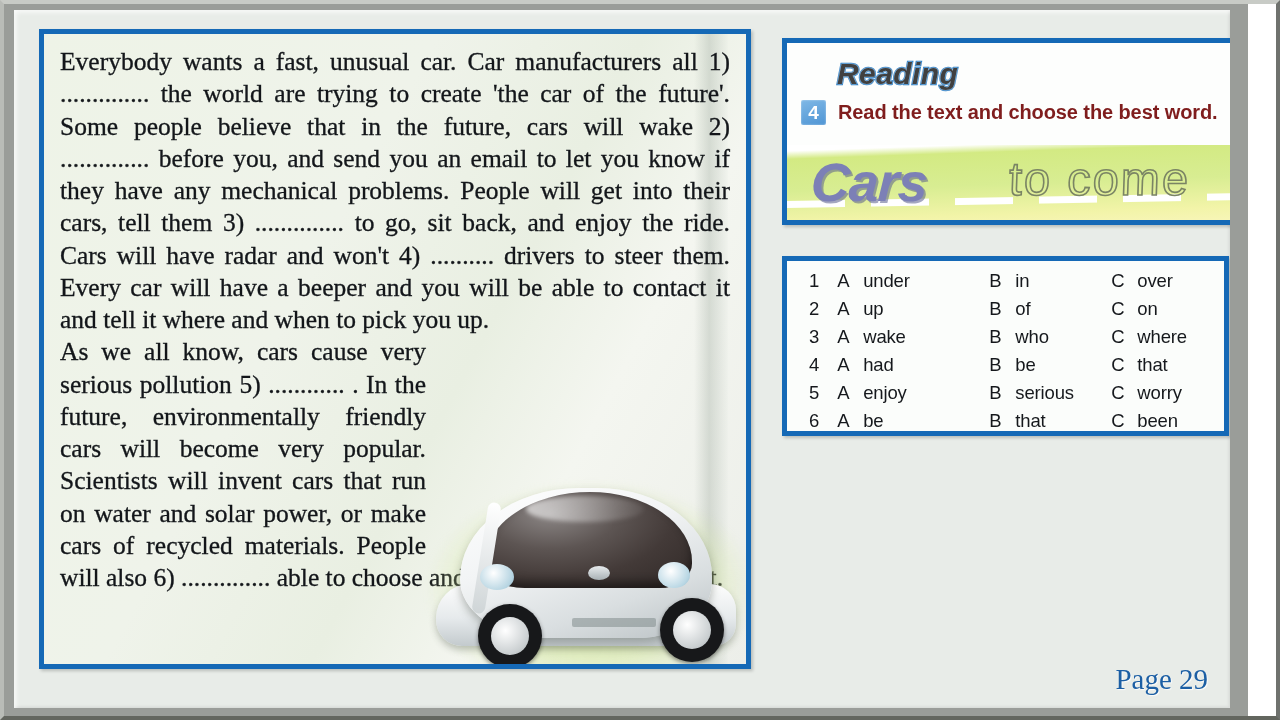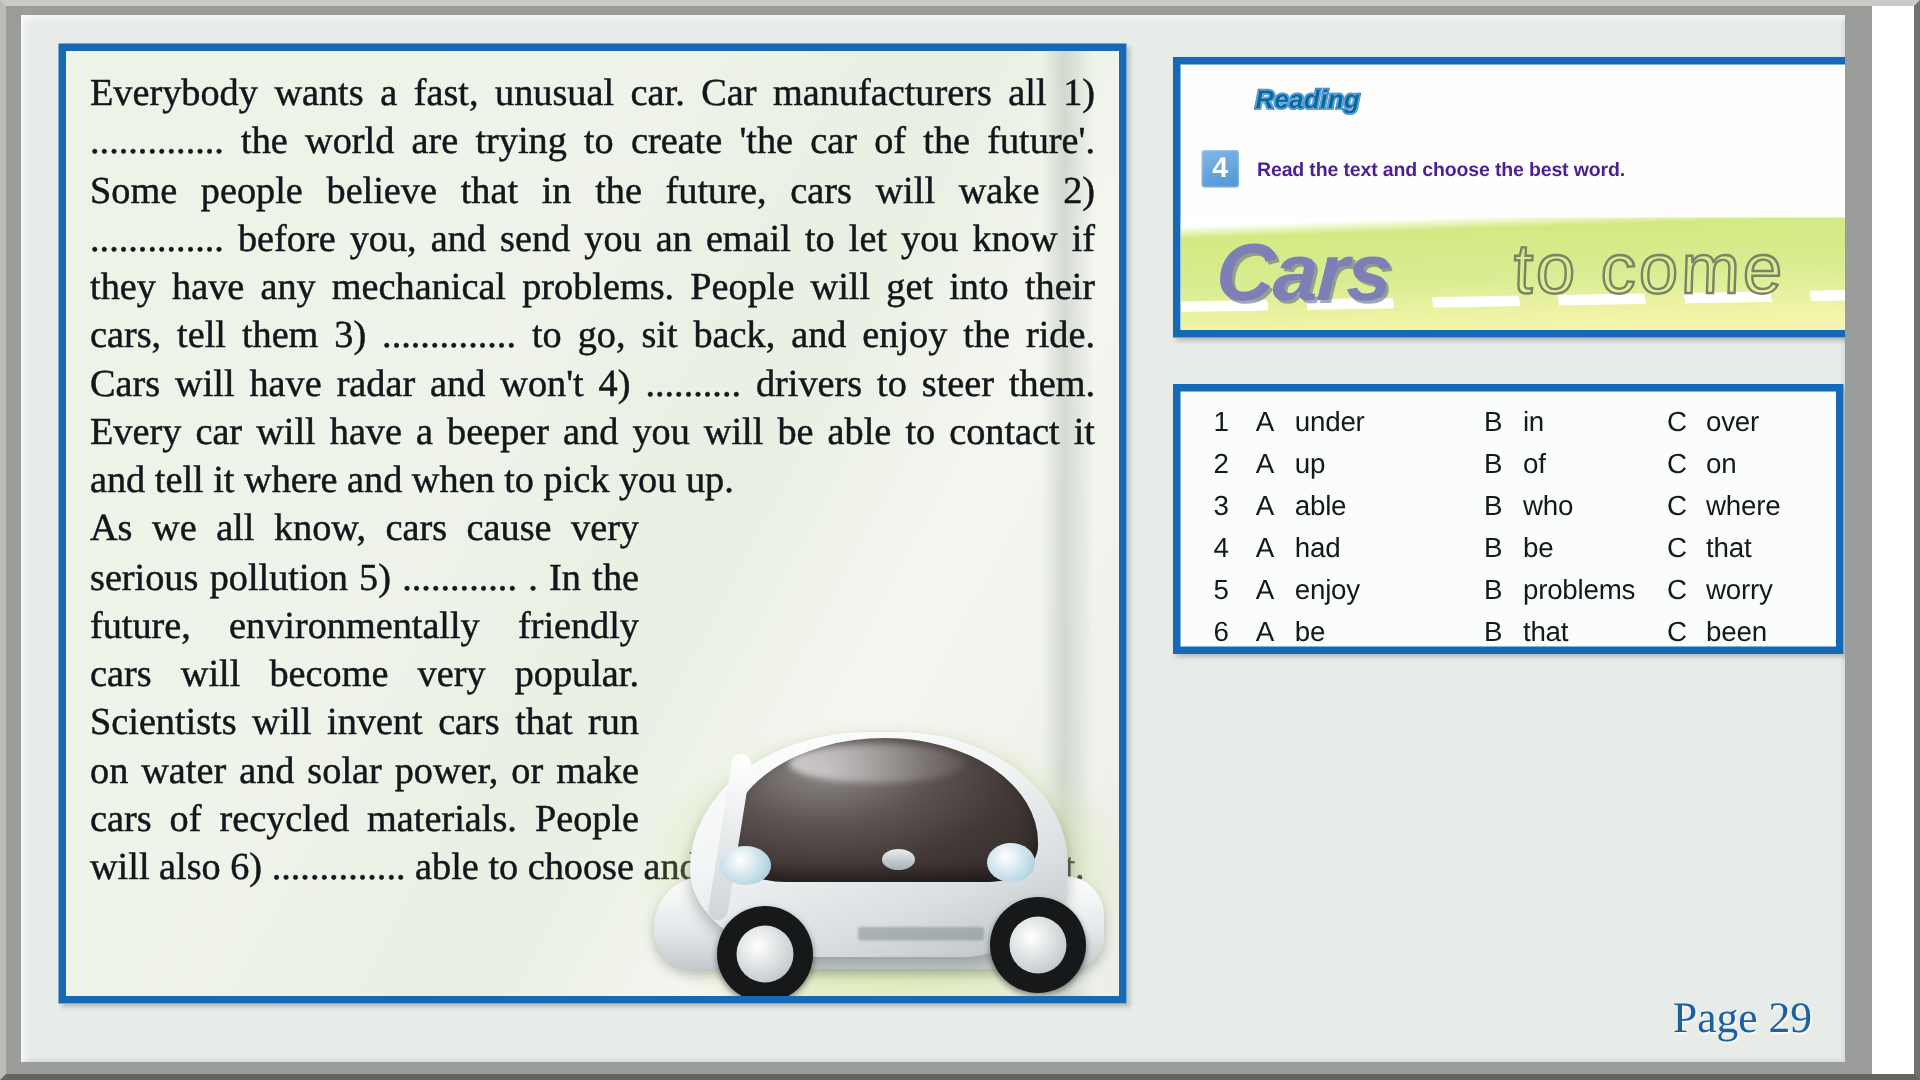--- a/index.html
+++ b/index.html
@@ -180,25 +180,25 @@
   #reading-panel {
     left: 768px; top: 28px;
     width: 477px; height: 187px;
     background: #fdfefd;
     padding: 0;
     overflow: hidden;
   }
   #reading-title {
     position: absolute;
     left: 50px; top: 14px;
-    font-size: 17px;
+    font-size: 30px;
     font-weight: bold;
     font-style: italic;
     letter-spacing: .4px;
-    color: #0369a1;
+    color: #404040;
     -webkit-text-stroke: 2.4px #2f7fc4;
     paint-order: stroke fill;
     text-shadow: 0 0 2px rgba(255,255,255,.9);
   }
   #exercise-row {
     position: absolute;
     left: 14px; top: 57px;
     display: flex;
     align-items: center;
     gap: 12px;
@@ -209,23 +209,23 @@
     color: #ffffff;
     font-size: 19px;
     font-weight: bold;
     display: flex;
     align-items: center;
     justify-content: center;
     border-radius: 2px;
     box-shadow: inset 0 0 2px rgba(255,255,255,.6);
   }
   #exercise-instruction {
-    font-size: 13px;
+    font-size: 20px;
     font-weight: bold;
-    color: #4c1d95;
+    color: #7f1d1d;
     letter-spacing: -.1px;
   }
 
   
   #banner {
     position: absolute;
     left: 0; top: 102px;
     width: 100%; height: 85px;
     background: linear-gradient(178deg,
                 #ffffff 0%, #ffffff 6%,
@@ -375,21 +375,21 @@
         <span class="opt-col-c">
           <span class="opt-letter">C</span>
           <span class="opt-word">on</span>
         </span>
       </div>
 
       <div class="option-row">
         <span class="opt-qnum">3</span>
         <span class="opt-col-a">
           <span class="opt-letter">A</span>
-          <span class="opt-word">able</span>
+          <span class="opt-word">wake</span>
         </span>
         <span class="opt-col-b">
           <span class="opt-letter">B</span>
           <span class="opt-word">who</span>
         </span>
         <span class="opt-col-c">
           <span class="opt-letter">C</span>
           <span class="opt-word">where</span>
         </span>
       </div>
@@ -411,21 +411,21 @@
       </div>
 
       <div class="option-row">
         <span class="opt-qnum">5</span>
         <span class="opt-col-a">
           <span class="opt-letter">A</span>
           <span class="opt-word">enjoy</span>
         </span>
         <span class="opt-col-b">
           <span class="opt-letter">B</span>
-          <span class="opt-word">problems</span>
+          <span class="opt-word">serious</span>
         </span>
         <span class="opt-col-c">
           <span class="opt-letter">C</span>
           <span class="opt-word">worry</span>
         </span>
       </div>
 
       <div class="option-row">
         <span class="opt-qnum">6</span>
         <span class="opt-col-a">

